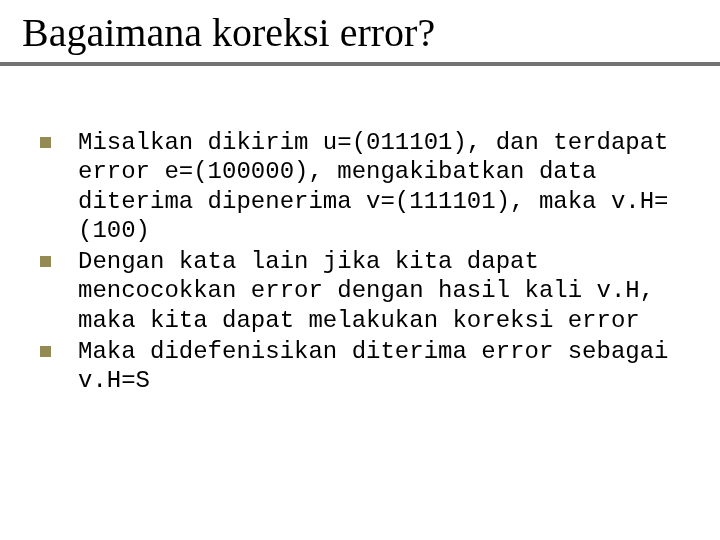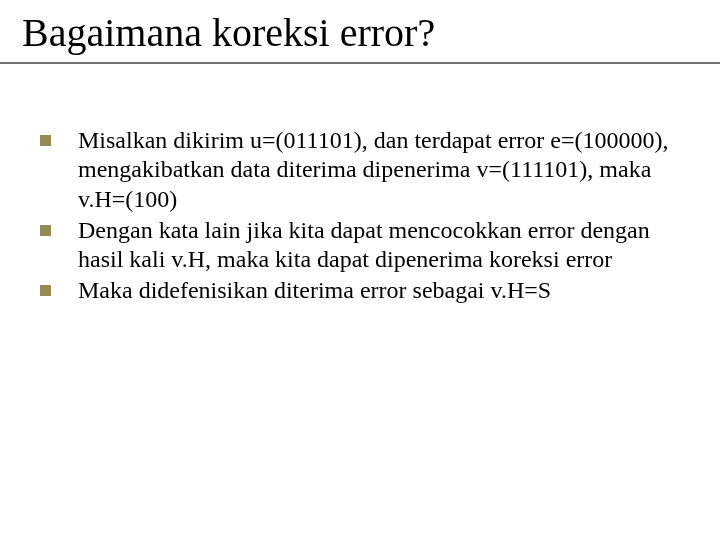--- a/index.html
+++ b/index.html
@@ -13,34 +13,34 @@
     overflow: hidden;
   }
   .slide {
     position: relative;
     width: 720px;
     height: 540px;
     box-sizing: border-box;
     padding: 10px 24px 24px 24px;
   }
   .title-wrap {
-    border-bottom: 2px solid #737373;
+    border-bottom: 4px solid #737373;
     padding: 0px 0 6px 0;
     margin-left: -24px;
     margin-right: -24px;
   }
   .title {
     font-size: 40px;
     line-height: 1.15;
     padding-left: 22px;
     font-weight: 400;
   }
   .body {
     margin-top: 62px;
-    font-family: Liberation Serif, serif;
+    font-family: Liberation Mono, monospace;
     font-size: 24px;
     line-height: 1.22;
     padding-left: 14px;
     padding-right: 10px;
   }
   ul.bullets {
     list-style: none;
     margin: 0;
     padding: 0;
   }
@@ -66,21 +66,21 @@
     <div class="title">Bagaimana koreksi error?</div>
   </div>
   <div class="body">
     <ul class="bullets">
       <li>
         <span class="bullet-marker"></span>
         <span>Misalkan dikirim u=(011101), dan terdapat error e=(100000), mengakibatkan data diterima dipenerima v=(111101), maka v.H=(100)</span>
       </li>
       <li>
         <span class="bullet-marker"></span>
-        <span>Dengan kata lain jika kita dapat mencocokkan error dengan hasil kali v.H, maka kita dapat dipenerima koreksi error</span>
+        <span>Dengan kata lain jika kita dapat mencocokkan error dengan hasil kali v.H, maka kita dapat melakukan koreksi error</span>
       </li>
       <li>
         <span class="bullet-marker"></span>
         <span>Maka didefenisikan diterima error sebagai v.H=S</span>
       </li>
     </ul>
   </div>
 </div>
 
 </body></html>

